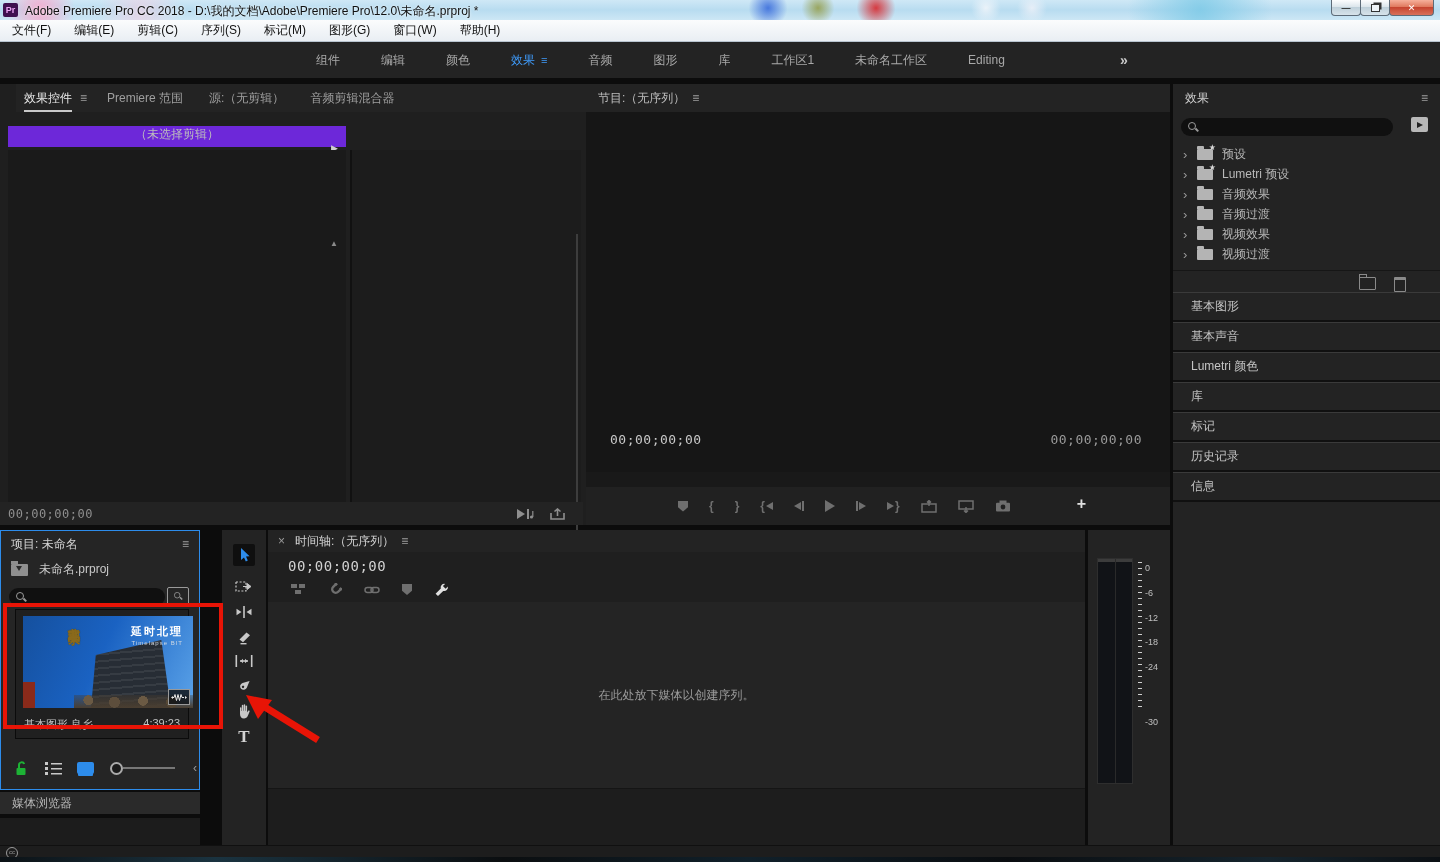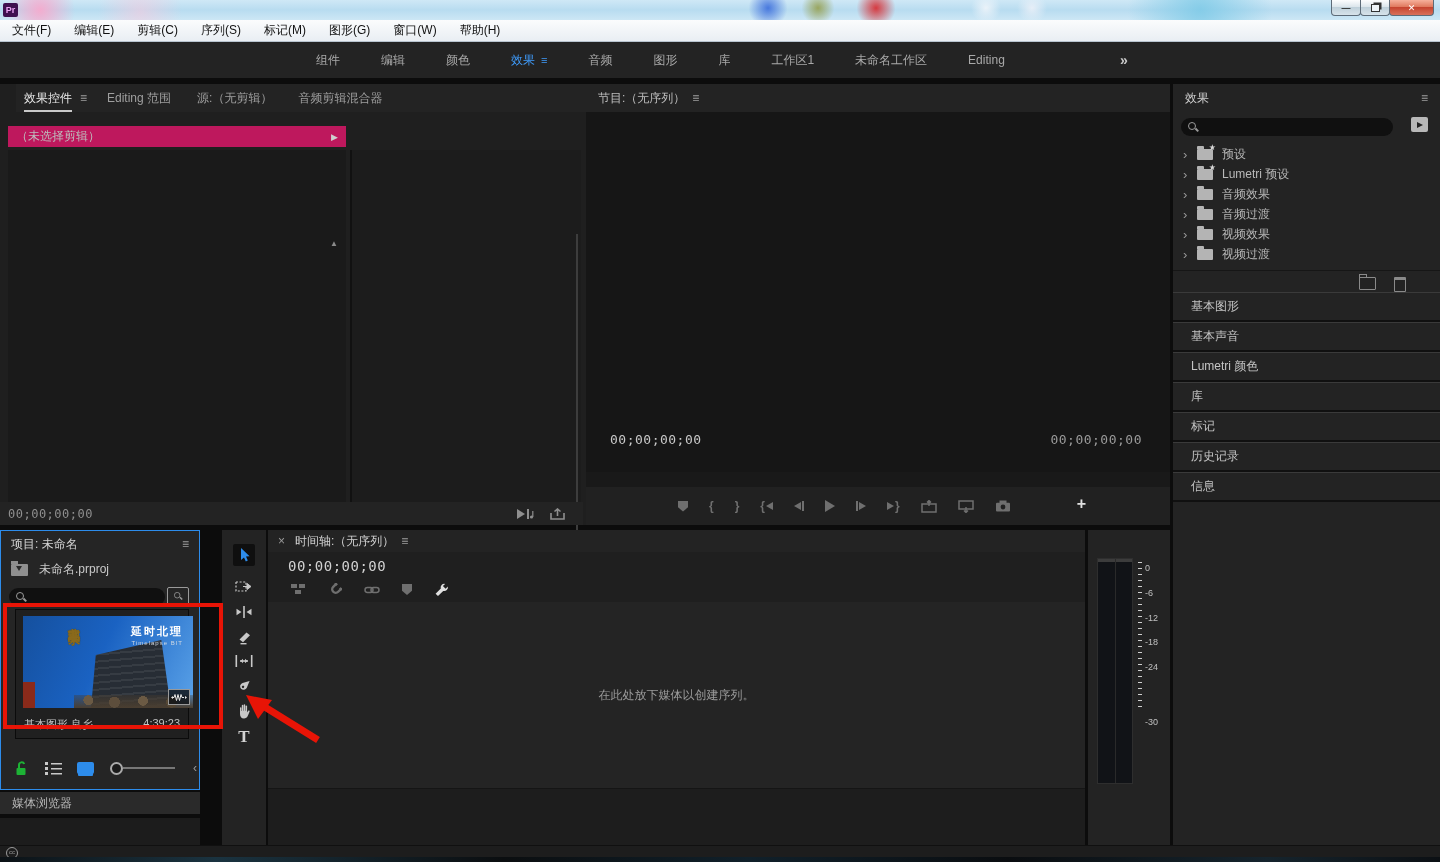--- a/index.html
+++ b/index.html
@@ -49,22 +49,22 @@
 
   
   .panel{background:#1f1f1f;}
   .ptabs{height:28px;background:#232323;display:flex;align-items:center;padding-left:8px;color:#9f9f9f;}
   .ham{color:#9f9f9f;font-size:12px;margin-left:7px;}
   .ptab{margin-right:26px;white-space:nowrap;}
   .ptab.active{color:#e8e8e8;border-bottom:2px solid #c9c9c9;padding-bottom:3px;margin-bottom:-5px;}
 
   
   .ec{left:0;top:84px;width:583px;height:441px;padding-left:16px;}
-  .ec-selector{left:8px;top:42px;width:338px;height:21px;background:#be185d;color:#bdbdbd;
-    display:flex;align-items:center;padding:0 8px;box-sizing:border-box;}
+  .ec-selector{left:8px;top:42px;width:338px;height:21px;background:#6d28d9;color:#bdbdbd;
+    display:flex;align-items:center;padding:0 8px;box-sizing:border-box;flex-direction:column;}
   .ec-selector .play{margin-left:auto;color:#cfcfcf;font-size:9px;}
   .ec-list{left:8px;top:66px;width:338px;height:352px;background:#1a1a1a;}
   .ec-scrollup{left:330px;top:155px;color:#8a8a8a;font-size:8px;}
   .ec-right{left:350px;top:66px;width:229px;height:352px;background:#1c1c1c;border-left:2px solid #111;}
   .ec-sb{left:576px;top:150px;width:2px;height:340px;background:#3d3d3d;}
   .ec-foot{left:0;bottom:0;width:583px;height:23px;background:#232323;display:flex;align-items:center;color:#8f8f8f;}
   .ec-foot .t{margin-left:8px;font-size:12px;}
   .ec-foot-icons{margin-left:auto;margin-right:18px;display:flex;gap:16px;align-items:center;color:#8f8f8f;}
 
   
@@ -201,20 +201,21 @@
   .mag:before{content:"";position:absolute;left:1px;top:1px;width:6px;height:6px;border:1.5px solid #9a9a9a;border-radius:50%;}
   .mag:after{content:"";position:absolute;left:8px;top:8px;width:4px;height:1.5px;background:#9a9a9a;transform:rotate(45deg);}
 </style>
 </head>
 <body>
 
 <div id="screen">
 
   <div class="abs titlebar">
     <div class="abs app-icon">Pr</div>
+    <div class="abs title-text">Adobe Premiere Pro CC 2018 - D:\我的文档\Adobe\Premiere Pro\12.0\未命名.prproj *</div>
     <div class="abs winbtns">
       <div class="winbtn min">—</div>
       <div class="winbtn restore">
           <div class="restore-glyph"></div>
         </div>
       <div class="winbtn close">✕</div>
     </div>
   </div>
 
   <div class="abs menubar">
@@ -239,21 +240,21 @@
     <span class="wstab">工作区1</span>
     <span class="wstab">未命名工作区</span>
     <span class="wstab">Editing</span>
   </div>
   <div class="ws-overflow">»</div>
 
   <div class="abs panel ec">
     <div class="ptabs">
       <span class="ptab active"><span>效果控件</span></span>
       <span class="ham" style="margin-right:20px;margin-left:-18px;">≡</span>
-      <span class="ptab">Editing 范围</span>
+      <span class="ptab">Premiere 范围</span>
       <span class="ptab">源:（无剪辑）</span>
       <span class="ptab">音频剪辑混合器</span>
     </div>
     <div class="abs ec-selector">
       <span>（未选择剪辑）</span>
       <span class="play">▶</span>
     </div>
     <div class="abs ec-list"></div>
     <div class="abs ec-scrollup">▲</div>
     <div class="abs ec-right"></div>

